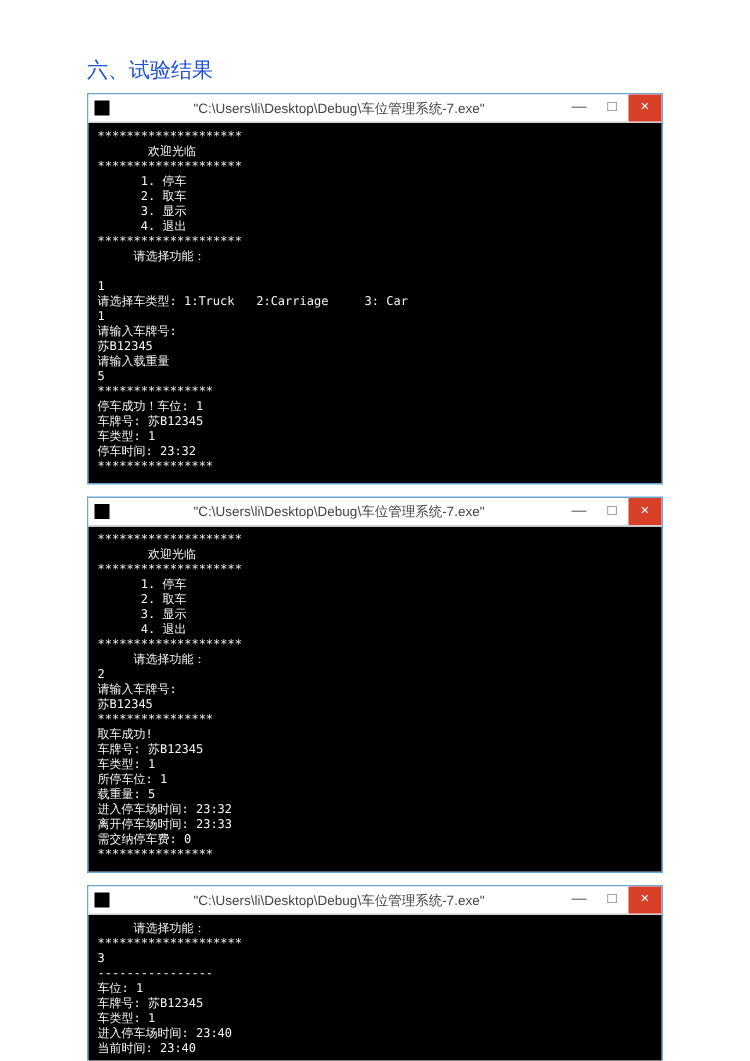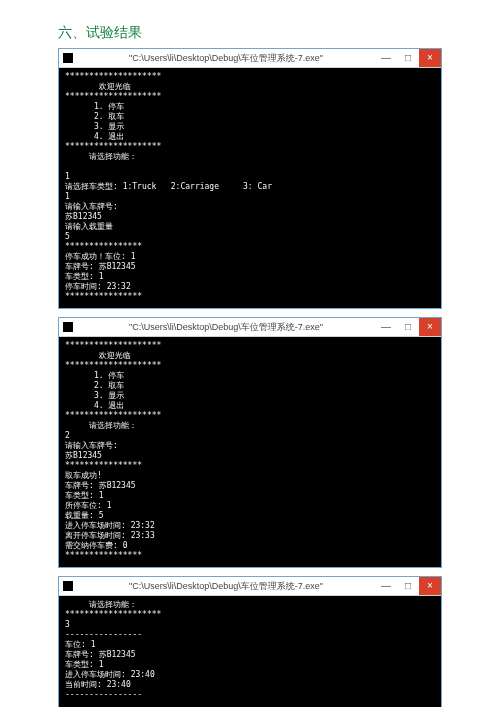--- a/index.html
+++ b/index.html
@@ -9,22 +9,22 @@
     height: 707px;
     background: #fff;
     font-family: "SimSun", "Microsoft YaHei", serif;
     overflow: hidden;
   }
   .page {
     padding: 24px 58px 10px 58px;
   }
   .heading {
     font-size: 14px;
-    color: #15803d;
-    margin: 0 0 6px 0;
+    color: #1d4ed8;
+    margin: 14px 0 6px 0;
   }
   .window {
     border: 1px solid #6aa7d6;
     background: #fff;
     margin-bottom: 8px;
     box-shadow: 0 0 0 1px #d9e8f4 inset;
   }
   .titlebar {
     display: flex;
     align-items: center;

